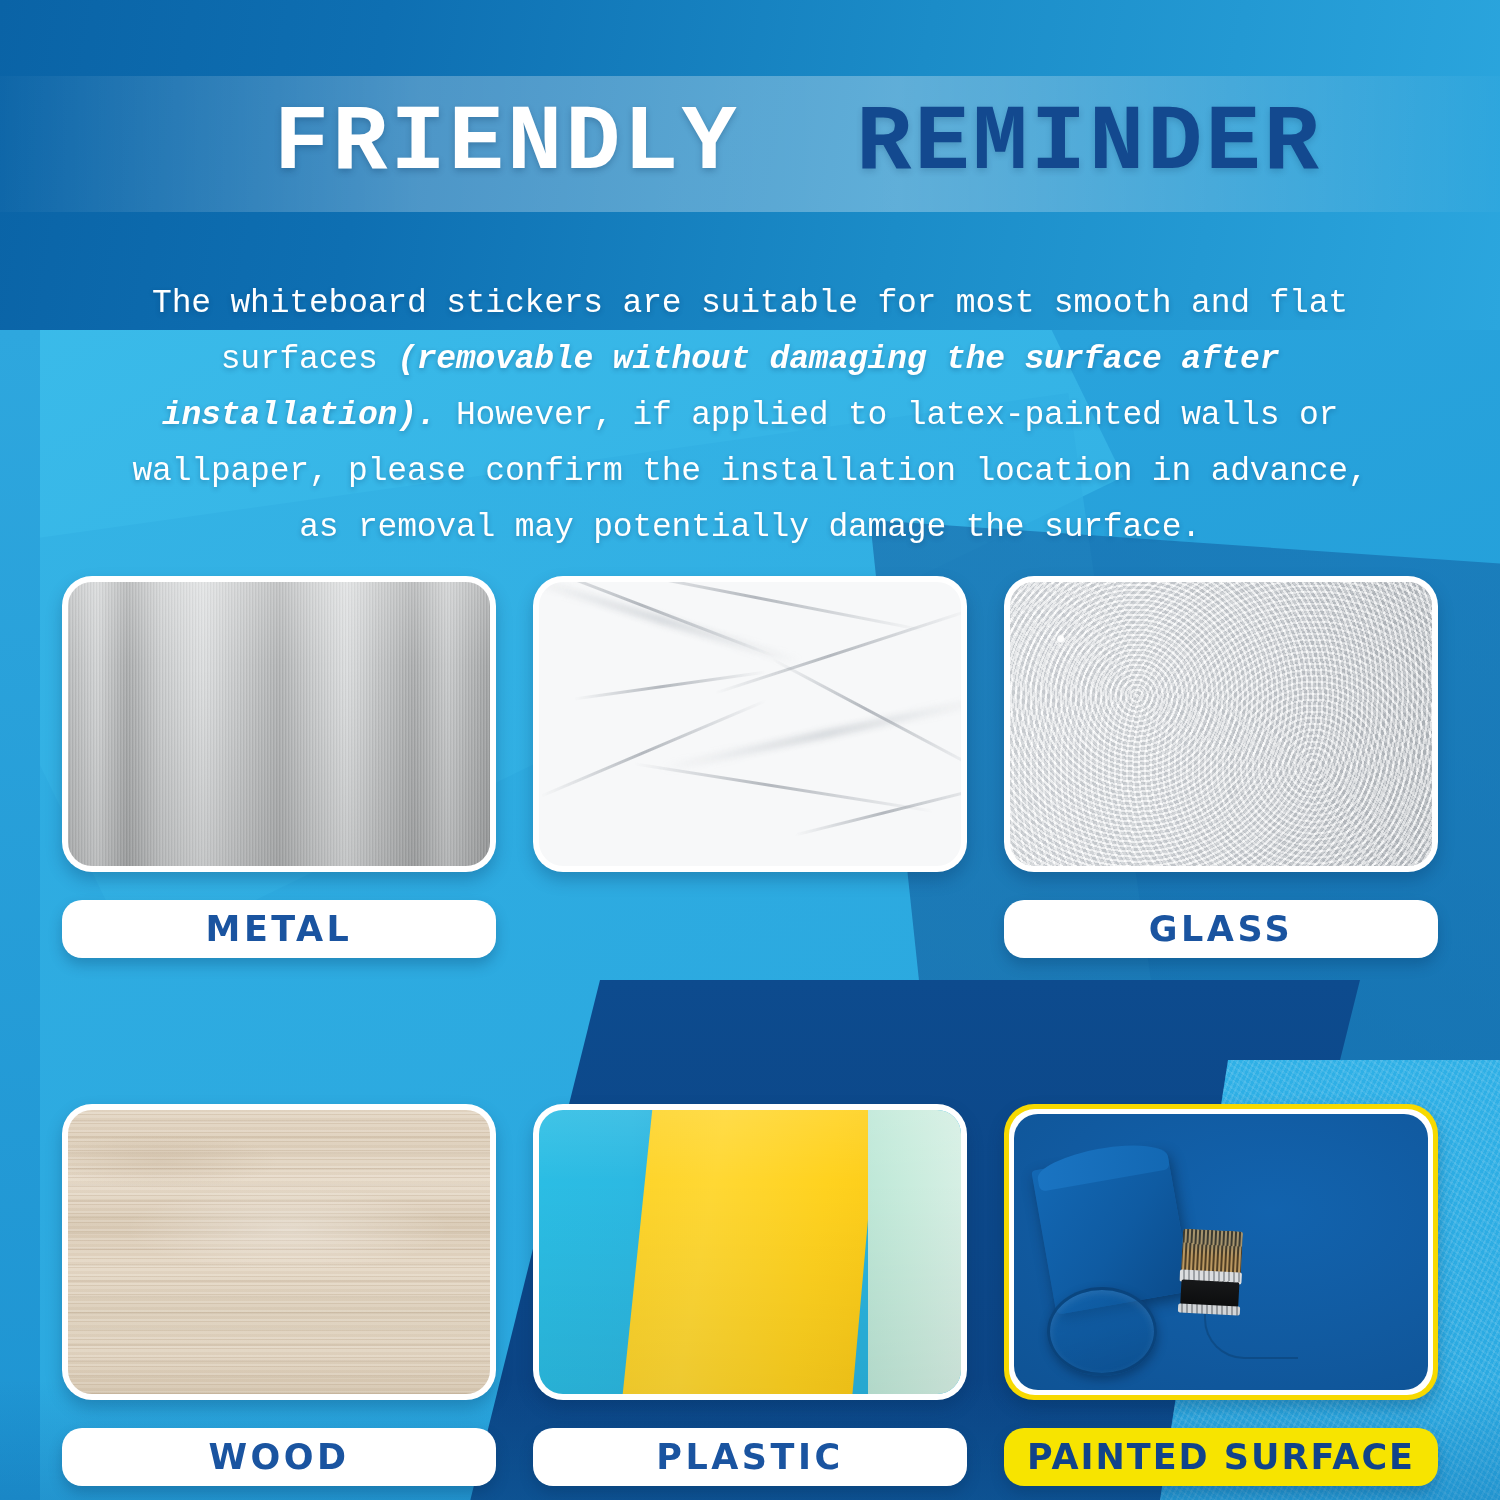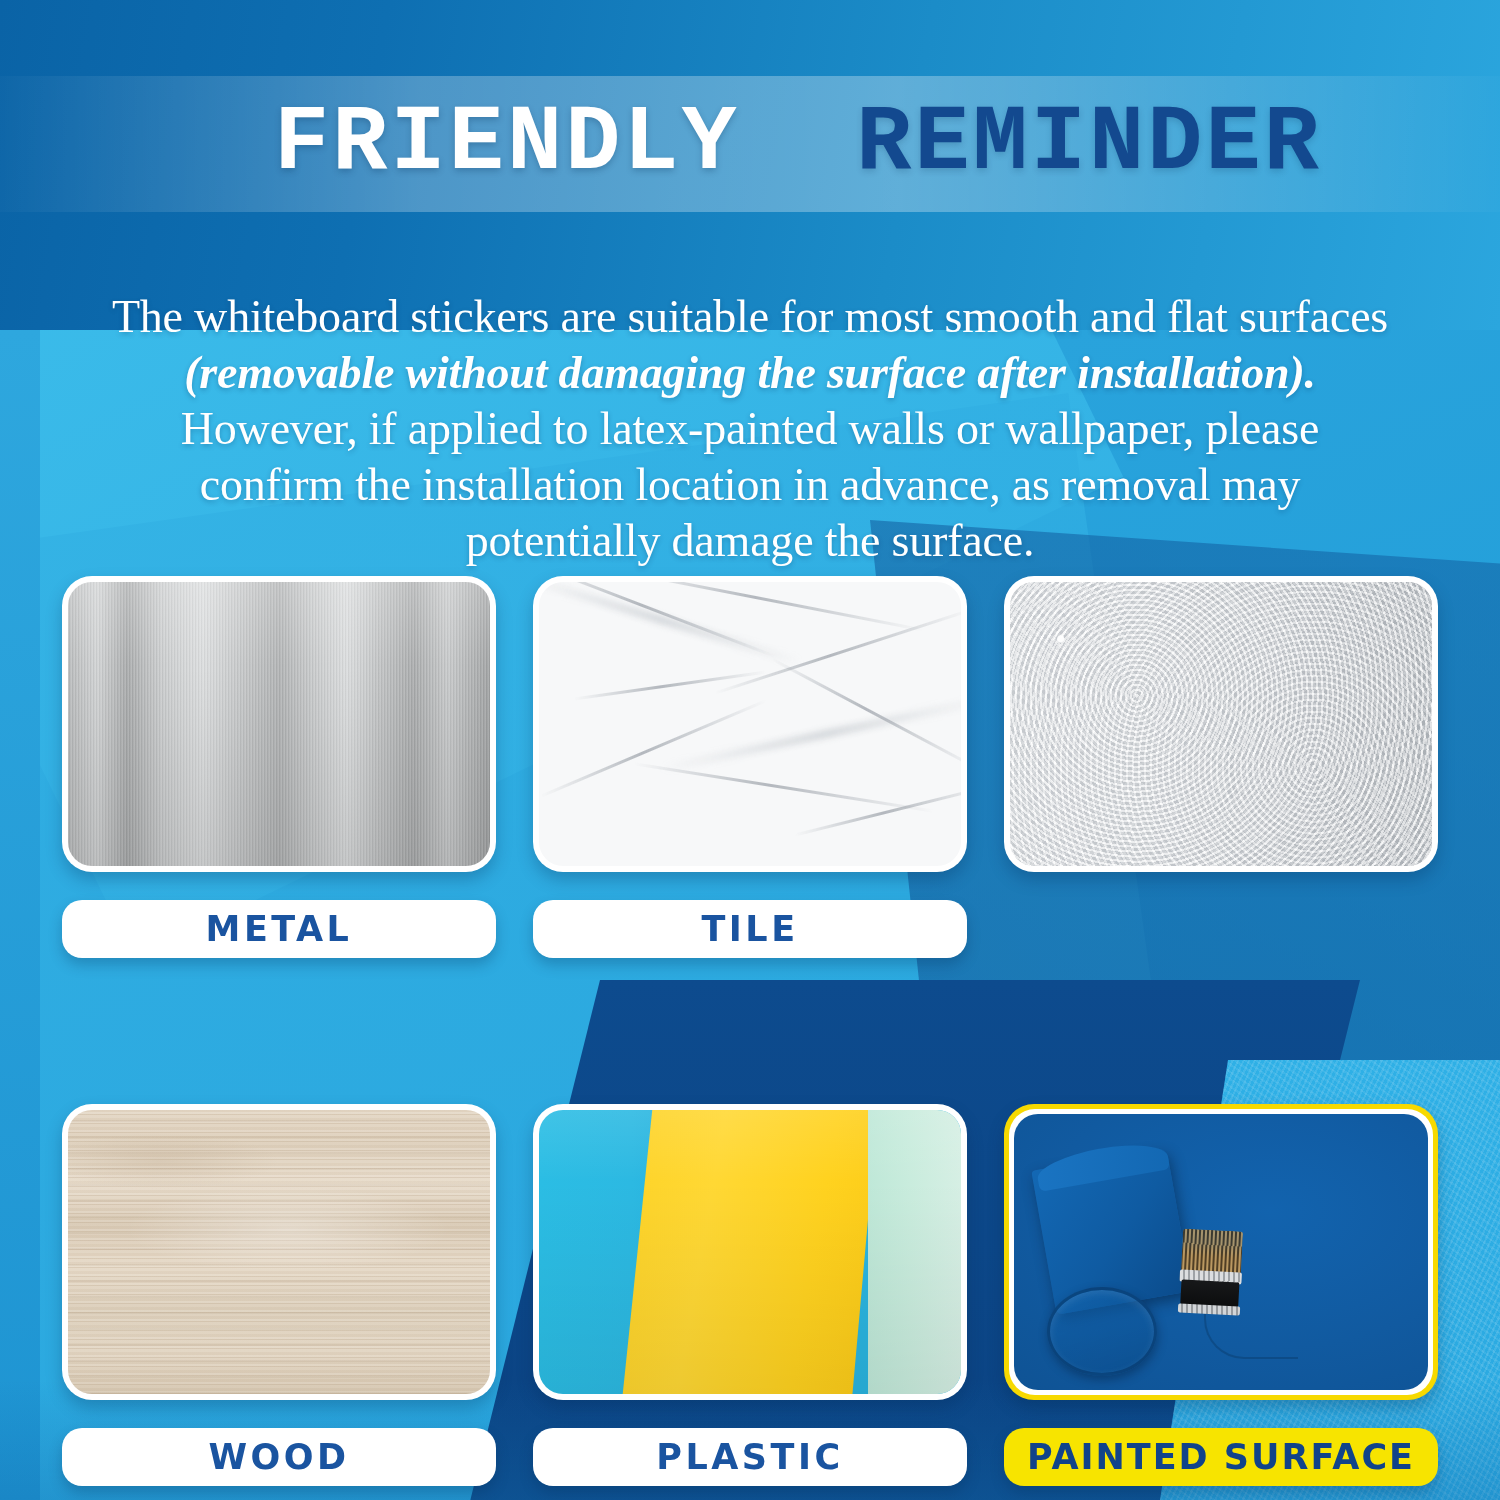--- a/index.html
+++ b/index.html
@@ -115,22 +115,22 @@
     text-shadow: 0 3px 6px rgba(0,40,80,.18);
   }
 
   
   .intro {
     position: absolute;
     left: 110px; top: 243px;
     width: 1280px;
     text-align: center;
     color: #ffffff;
-    font-family: Liberation Serif, serif;
-    font-size: 46px;
+    font-family: Liberation Mono, monospace;
+    font-size: 33px;
     line-height: 56px;
     letter-spacing: -0.2px;
     text-shadow: 0 2px 5px rgba(0,50,95,.30);
   }
   .intro .em {
     font-style: italic;
     font-weight: 700;
   }
 
   
@@ -412,30 +412,30 @@
             <div class="vein" style="left:18%;top:6%;width:74%;transform:rotate(11deg);"></div>
             <div class="vein" style="left:40%;top:24%;width:64%;transform:rotate(-18deg);"></div>
             <div class="vein" style="left:-2%;top:58%;width:58%;transform:rotate(-23deg);"></div>
             <div class="vein" style="left:22%;top:72%;width:72%;transform:rotate(9deg);"></div>
             <div class="vein" style="left:52%;top:46%;width:56%;transform:rotate(28deg);"></div>
             <div class="vein" style="left:8%;top:36%;width:46%;transform:rotate(-8deg);"></div>
             <div class="vein" style="left:60%;top:80%;width:48%;transform:rotate(-14deg);"></div>
           </div>
         </div>
       </div>
-      <div class="pill">
-        <span class="label">TILE</span>
-      </div>
     </div>
 
     <div class="cell">
       <div class="swatch">
         <div class="inner">
           <div class="tex-glass"></div>
         </div>
+      </div>
+      <div class="pill">
+        <span class="label">GLASS</span>
       </div>
     </div>
 
     <div class="cell row2">
       <div class="swatch">
         <div class="inner">
           <div class="tex-wood"></div>
         </div>
       </div>
       <div class="pill">

